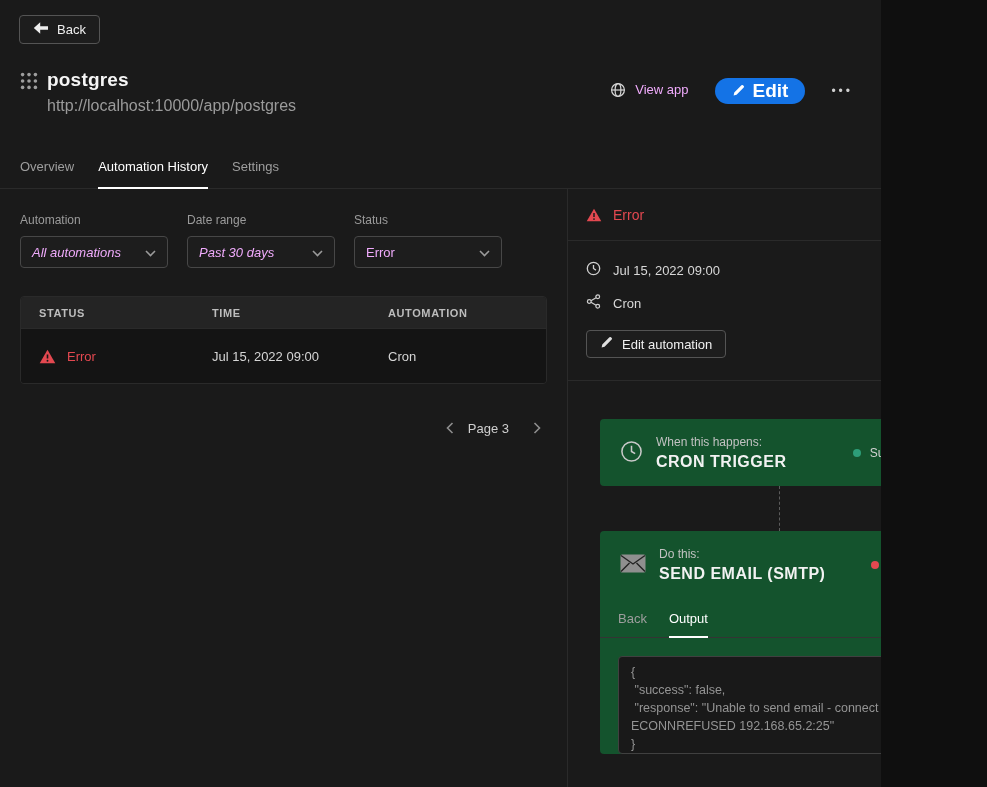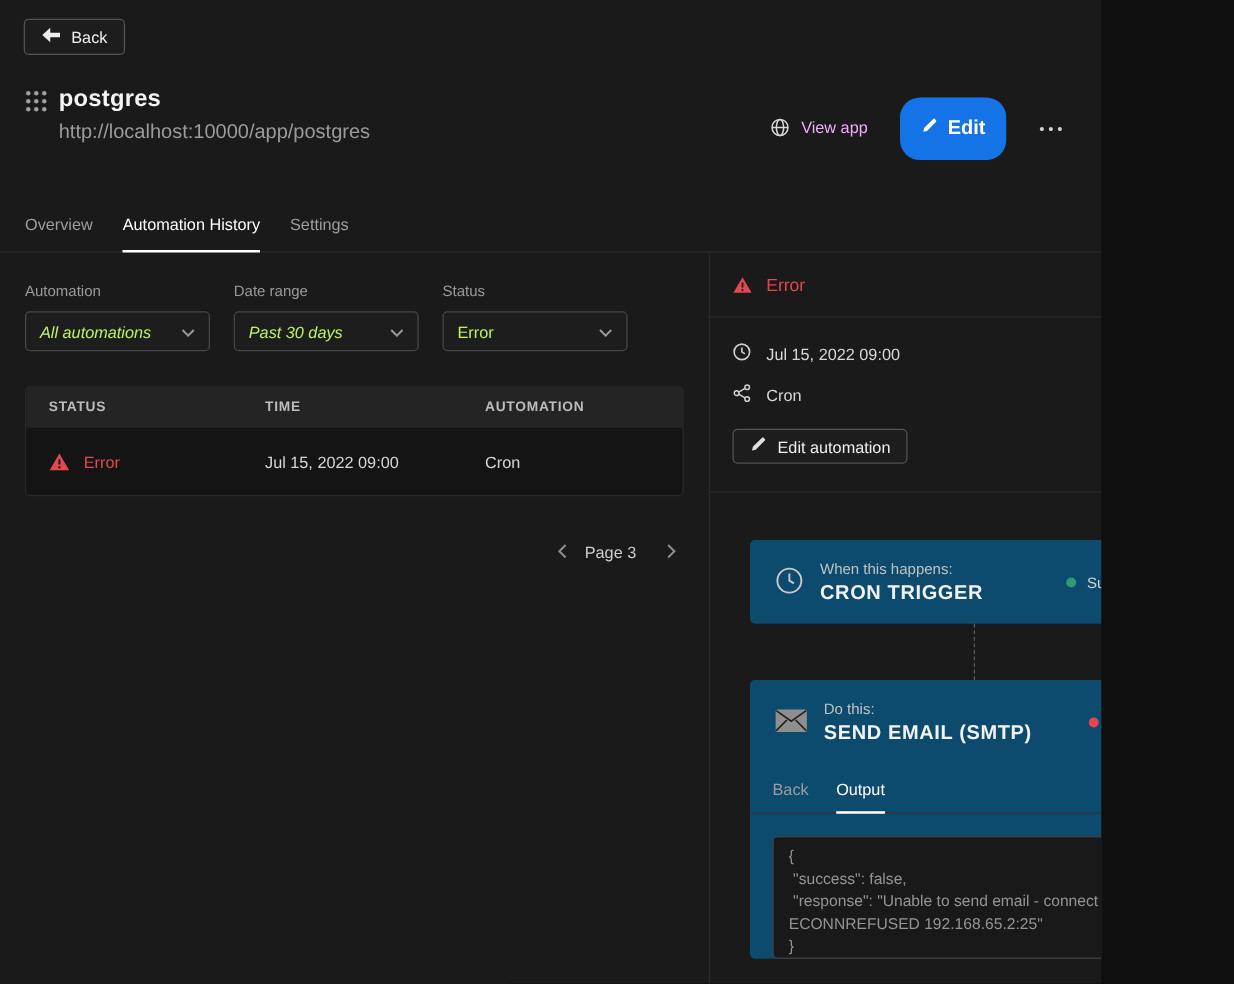--- a/index.html
+++ b/index.html
@@ -20,43 +20,43 @@
 
   
   .app-header { display:flex; align-items:flex-start; justify-content:space-between; padding:25px 28px 0 20px; flex:0 0 auto; }
   .app-identity { display:flex; gap:9px; }
   .grid-icon { margin-top:3px; }
   .app-title { font-size:19px; font-weight:bold; color:#f5f5f5; letter-spacing:.2px; line-height:22px; }
   .app-url { margin-top:6px; font-size:16px; color:#9b9b9b; }
   .header-actions { display:flex; align-items:center; gap:26px; margin-top:9px; }
   .view-app { display:flex; align-items:flex-start; gap:9px; color:#f0abfc; cursor:pointer; }
   .btn-primary {
-    display:inline-flex; align-items:center; gap:8px; padding:16px 17px;
+    display:inline-flex; align-items:center; gap:8px; padding:2px 17px;
     background:var(--accent-blue,#1473e6); border:none; border-radius:16px;
-    color:#fff; font-weight:bold; font-size:16px; cursor:pointer;
+    color:#fff; font-weight:bold; font-size:19px; cursor:pointer;
   }
   .more-btn { color:#cfcfcf; font-size:12px; letter-spacing:3px; cursor:pointer; }
 
   
   .tab-bar { display:flex; gap:24px; padding:0 20px; margin-top:34px; border-bottom:1px solid #2a2a2a; flex:0 0 auto; }
   .tab { padding:10px 0 13px; color:#9e9e9e; cursor:pointer; }
   .tab.active { color:#fff; border-bottom:2px solid #fff; margin-bottom:-1px; }
 
   
   .content { display:flex; flex:1; min-height:0; }
   .left-pane { flex:1; padding:24px 20px 0; }
 
   .filters { display:flex; gap:19px; }
   .filter-group { width:148px; }
   .filter-label { font-size:12px; color:#9b9b9b; margin-bottom:9px; }
   .select {
     height:32px; display:flex; align-items:center; justify-content:space-between;
     padding:0 11px; background:#1d1d1d; border:1px solid #474747; border-radius:4px; cursor:pointer;
   }
-  .select-value { color:#bef264; }
+  .select-value { color:#f0abfc; }
   .italic { font-style:italic; }
 
   .history-table { margin-top:28px; width:527px; border:1px solid #2a2a2a; border-radius:4px; overflow:hidden; }
   .t-head, .t-row { display:grid; grid-template-columns:173px 176px 1fr; align-items:center; }
   .t-head { background:#242424; height:31px; }
   .t-head > div { padding-left:18px; font-size:11px; font-weight:bold; letter-spacing:.6px; color:#bdbdbd; }
   .t-row { background:#141414; height:55px; border-top:1px solid #2a2a2a; color:#d6d6d6; cursor:pointer; }
   .t-row > div { padding-left:18px; }
   .status-cell { display:flex; align-items:center; gap:11px; }
   .status-cell-label { color:var(--error-red,#e34850); }
@@ -69,21 +69,21 @@
   .right-panel { width:400px; border-left:1px solid #2a2a2a; display:flex; flex-direction:column; position:relative; }
   .panel-header { height:52px; display:flex; align-items:center; padding:0 6px 0 18px; border-bottom:1px solid #2a2a2a; flex:0 0 auto; }
   .panel-title { color:var(--error-red,#e34850); font-size:14px; margin-left:11px; }
   .close-btn { margin-left:auto; background:none; border:none; cursor:pointer; padding:4px; display:flex; }
 
   .panel-info { padding:20px 18px 22px; border-bottom:1px solid #2a2a2a; flex:0 0 auto; }
   .info-row { display:flex; align-items:center; gap:12px; margin-bottom:15px; color:#d8d8d8; }
   .info-row:last-of-type { margin-bottom:18px; }
 
   .steps { flex:1; padding:38px 8px 0 32px; position:relative; overflow:hidden; }
-  .step-card { width:360px; background:#0c4a6e; border-radius:4px; }
+  .step-card { width:360px; background:#14532d; border-radius:4px; }
   .step-header { display:flex; align-items:center; padding:0 14px 0 20px; height:67px; cursor:pointer; }
   .step-text { margin-left:13px; }
   .step-heading { font-size:12px; color:#c2c2c2; }
   .step-name { margin-top:4px; font-size:16px; font-weight:bold; letter-spacing:.5px; color:#f2f2f2; }
   .step-status { margin-left:auto; display:flex; align-items:center; gap:9px; font-size:12px; color:#d2d2d2; }
   .dot { width:8px; height:8px; border-radius:50%; }
   .dot-success { background:var(--success-green,#2d9d78); }
   .dot-error { background:var(--error-red,#e34850); }
   .chevron-btn { margin-left:15px; background:none; border:none; cursor:pointer; display:flex; padding:2px; }
   .connector { width:0; height:45px; border-left:1px dashed #5c5c5c; margin-left:179px; }

